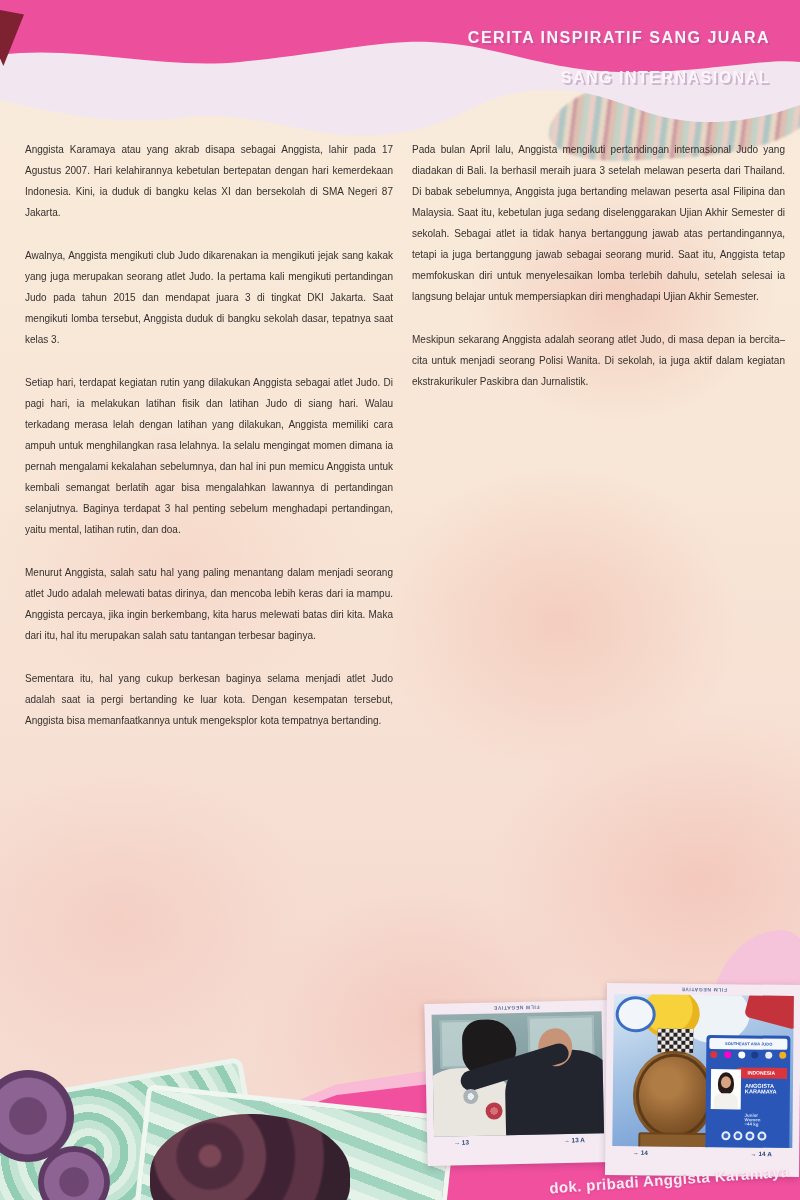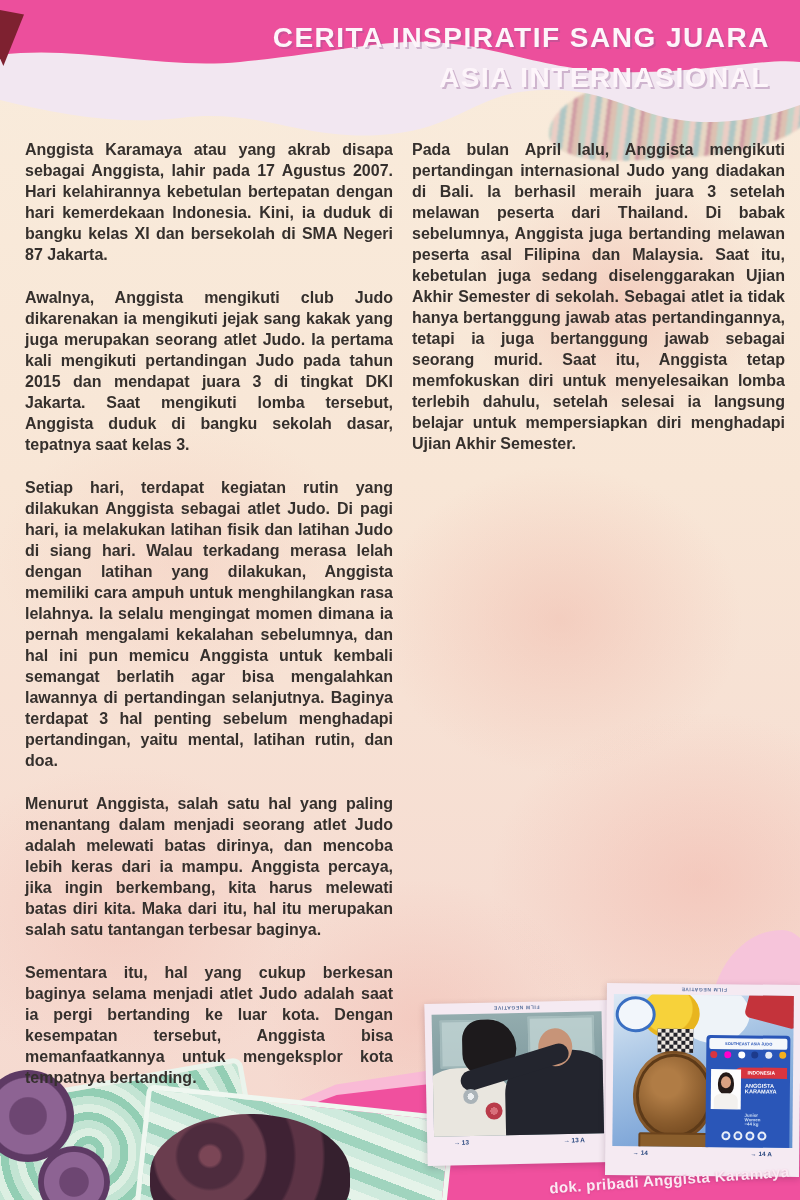--- a/index.html
+++ b/index.html
@@ -29,27 +29,27 @@
     border-radius:45% 20% 50% 30%/65% 35% 45% 35%;
     filter:blur(1.2px);opacity:.85;transform:rotate(-3deg);
   }
   .header-waves{position:absolute;top:0;left:0;z-index:2;}
   .corner-wedge{
     position:absolute;left:0;top:10px;width:24px;height:56px;z-index:3;
     background:#7e2130;clip-path:polygon(0 0,100% 8%,14% 100%,0 86%);
   }
   .header-title{
     position:absolute;top:18px;right:30px;z-index:4;text-align:right;
-    color:#fdf5fa;font-weight:700;font-size:28px;line-height:40px;
+    color:#fdf5fa;font-weight:700;font-size:16px;line-height:40px;
     letter-spacing:1.5px;text-shadow:2px 2px 0 rgba(140,85,140,.35);
   }
   
   .article{position:absolute;top:139px;left:0;width:800px;z-index:2;}
-  .col{position:absolute;top:0;color:#35302d;font-weight:700;
-       font-size:16px;line-height:21px;text-align:justify;}
+  .col{position:absolute;top:0;color:#35302d;font-weight:400;
+       font-size:10px;line-height:21px;text-align:justify;}
   .col p{margin:0 0 22px 0;}
   .col-left{left:25px;width:368px;}
   .col-right{left:412px;width:373px;}
 
   
   .bottom-collage{position:absolute;inset:0;z-index:1;pointer-events:none;}
   .money1{
     position:absolute;left:-25px;bottom:-15px;width:270px;height:125px;
     transform:rotate(-10deg);border:5px solid #eaf4ec;border-radius:10px;
     background:repeating-radial-gradient(circle at 40% 50%,#c3e4d3 0 8px,#93ceb4 8px 16px,#dcefe2 16px 24px);
@@ -151,21 +151,21 @@
 
 <svg class="header-waves" width="800" height="165" viewBox="0 0 800 165">
   <path fill="#f2e7f1" d="M0,55 C80,45 160,70 240,62 C330,53 380,40 430,42 C500,45 540,70 620,72 C700,74 760,58 800,62 L800,105 C760,120 700,132 640,110 C600,95 570,85 520,92 C470,100 450,131 380,135 C300,140 260,108 180,118 C120,125 60,115 0,100 Z"></path>
   <path fill="#ec4f9c" d="M0,0 L800,0 L800,62 C760,58 700,74 620,72 C540,70 500,45 430,42 C380,40 330,53 240,62 C160,70 80,45 0,55 Z"></path>
 </svg>
 
 <div class="corner-wedge"></div>
 
 <div class="header-title">
   <div>CERITA INSPIRATIF SANG JUARA</div>
-  <div>ASIA INTERNASIONAL</div>
+  <div>SANG INTERNASIONAL</div>
 </div>
 
 <div class="bottom-collage">
   <div class="pink-light"></div>
   <div class="pink-blob-right"></div>
   <div class="pink-fabric"></div>
   <div class="money1"></div>
   <div class="money2"></div>
   <div class="flower1"></div>
   <div class="flower2"></div>
@@ -175,20 +175,21 @@
 <div class="article">
   <div class="col col-left">
     <p>Anggista Karamaya atau yang akrab disapa sebagai Anggista, lahir pada 17 Agustus 2007. Hari kelahirannya kebetulan bertepatan dengan hari kemerdekaan Indonesia. Kini, ia duduk di bangku kelas XI dan bersekolah di SMA Negeri 87 Jakarta.</p>
     <p>Awalnya, Anggista mengikuti club Judo dikarenakan ia mengikuti jejak sang kakak yang juga merupakan seorang atlet Judo. Ia pertama kali mengikuti pertandingan Judo pada tahun 2015 dan mendapat juara 3 di tingkat DKI Jakarta. Saat mengikuti lomba tersebut, Anggista duduk di bangku sekolah dasar, tepatnya saat kelas 3.</p>
     <p>Setiap hari, terdapat kegiatan rutin yang dilakukan Anggista sebagai atlet Judo. Di pagi hari, ia melakukan latihan fisik dan latihan Judo di siang hari. Walau terkadang merasa lelah dengan latihan yang dilakukan, Anggista memiliki cara ampuh untuk menghilangkan rasa lelahnya. Ia selalu mengingat momen dimana ia pernah mengalami kekalahan sebelumnya, dan hal ini pun memicu Anggista untuk kembali semangat berlatih agar bisa mengalahkan lawannya di pertandingan selanjutnya. Baginya terdapat 3 hal penting sebelum menghadapi pertandingan, yaitu mental, latihan rutin, dan doa.</p>
     <p>Menurut Anggista, salah satu hal yang paling menantang dalam menjadi seorang atlet Judo adalah melewati batas dirinya, dan mencoba lebih keras dari ia mampu. Anggista percaya, jika ingin berkembang, kita harus melewati batas diri kita. Maka dari itu, hal itu merupakan salah satu tantangan terbesar baginya.</p>
     <p>Sementara itu, hal yang cukup berkesan baginya selama menjadi atlet Judo adalah saat ia pergi bertanding ke luar kota. Dengan kesempatan tersebut, Anggista bisa memanfaatkannya untuk mengeksplor kota tempatnya bertanding.</p>
   </div>
   <div class="col col-right">
     <p>Pada bulan April lalu, Anggista mengikuti pertandingan internasional Judo yang diadakan di Bali. Ia berhasil meraih juara 3 setelah melawan peserta dari Thailand. Di babak sebelumnya, Anggista juga bertanding melawan peserta asal Filipina dan Malaysia. Saat itu, kebetulan juga sedang diselenggarakan Ujian Akhir Semester di sekolah. Sebagai atlet ia tidak hanya bertanggung jawab atas pertandingannya, tetapi ia juga bertanggung jawab sebagai seorang murid. Saat itu, Anggista tetap memfokuskan diri untuk menyelesaikan lomba terlebih dahulu, setelah selesai ia langsung belajar untuk mempersiapkan diri menghadapi Ujian Akhir Semester.</p>
+    <p>Meskipun sekarang Anggista adalah seorang atlet Judo, di masa depan ia bercita–cita untuk menjadi seorang Polisi Wanita. Di sekolah, ia juga aktif dalam kegiatan ekstrakurikuler Paskibra dan Jurnalistik.</p>
   </div>
 </div>
 
 <div class="film-collage">
   <div class="film-card card-1">
     <span class="film-label">FILM NEGATIVE</span>
     <div class="photo photo-1">
       <div class="win a"></div>
       <div class="win b"></div>
       <div class="girl-body"></div>

